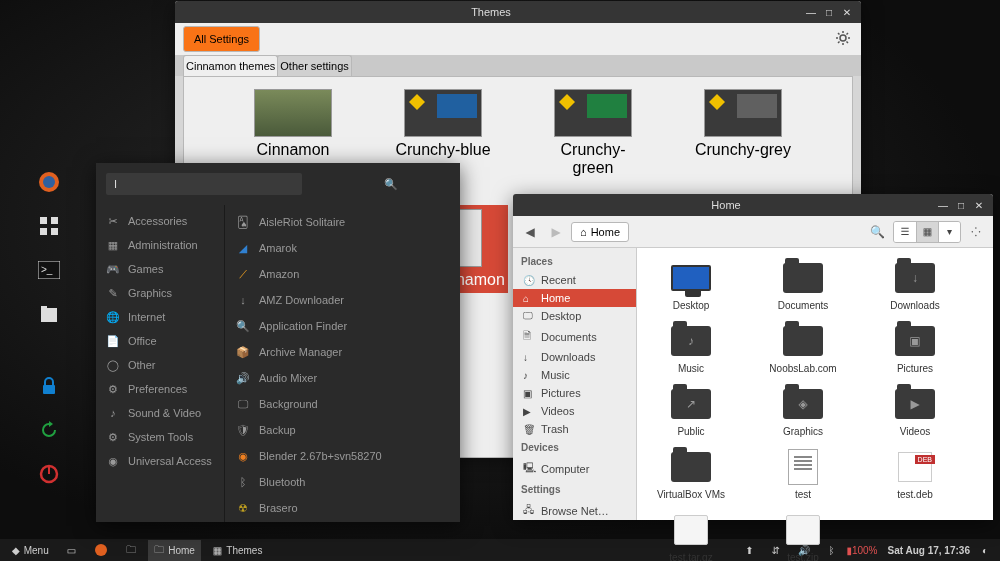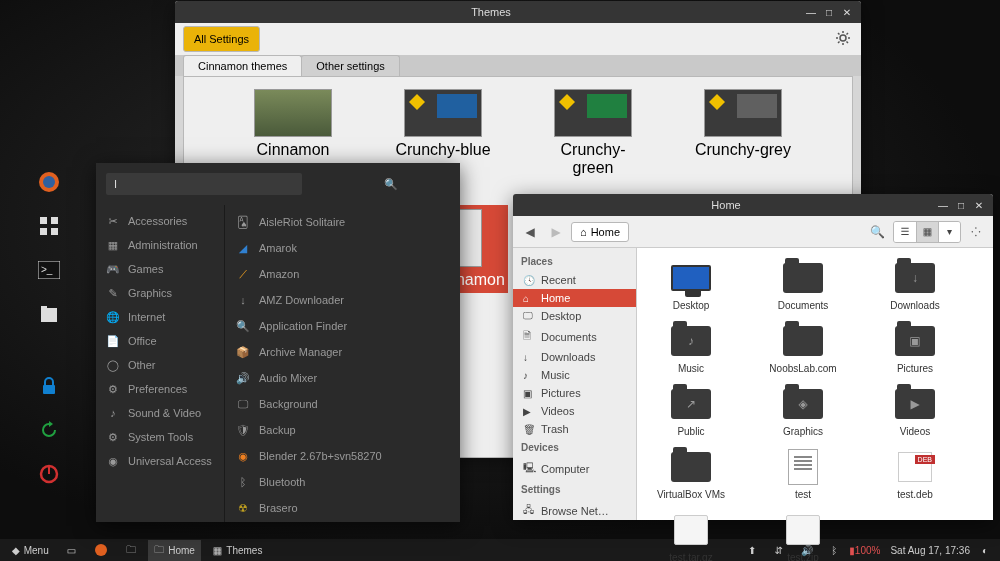--- a/index.html
+++ b/index.html
@@ -9,24 +9,24 @@
 .launcher{position:absolute;left:34px;top:169px;width:30px;display:flex;flex-direction:column;gap:18px;align-items:center}
 .launcher .li{width:26px;height:26px;display:flex;align-items:center;justify-content:center;color:#ddd;cursor:pointer}
 .launcher .sep{width:30px;height:10px}
 
 .win{position:absolute;background:#d6d6d6;box-shadow:0 4px 20px rgba(0,0,0,.5);border-radius:3px}
 .titlebar{background:#353535;color:#ddd;height:22px;display:flex;align-items:center;padding:0 6px;border-radius:3px 3px 0 0}
 .titlebar .t{flex:1;text-align:center;font-size:11px;font-weight:500}
 .titlebar .wbtn{width:16px;height:16px;display:flex;align-items:center;justify-content:center;color:#ddd;margin-left:2px;cursor:pointer;font-size:10px}
 .themes{left:175px;top:1px;width:686px;height:454px}
 .themes-toolbar{background:#efefef;height:32px;display:flex;align-items:center;padding:0 8px;gap:6px}
-.btn{background:#eab308;border:1px solid #b8b8b8;border-radius:3px;padding:6px 10px;font-size:11px;cursor:pointer}
+.btn{background:#f97316;border:1px solid #b8b8b8;border-radius:3px;padding:6px 10px;font-size:11px;cursor:pointer}
 .gear{margin-left:auto;width:18px;height:18px;color:#555;cursor:pointer}
 .tabbar{display:flex;padding:0 8px;background:#c9c9c9}
-.tab{background:#efefef;border:1px solid #b8b8b8;border-bottom:none;padding:4px 14px;font-size:11px;cursor:pointer;border-radius:3px 3px 0 0;margin-right:-1px}
+.tab{background:#efefef;border:1px solid #b8b8b8;border-bottom:none;padding:4px 2px;font-size:11px;cursor:pointer;border-radius:3px 3px 0 0;margin-right:-1px}
 .tab.inactive{background:#d0d0d0}
 .themes-body{background:#efefef;margin:0 8px 8px;height:382px;border:1px solid #b8b8b8;padding:12px;display:flex;flex-wrap:wrap;gap:28px 50px;align-content:flex-start;justify-content:center;overflow:hidden}
 .theme-item{width:100px;text-align:center;font-size:16px;cursor:pointer}
 .theme-thumb{width:78px;height:48px;margin:0 auto 4px;background:#555;border:1px solid #999;position:relative}
 .theme-item.sel .theme-thumb{outline:3px solid #d64937}
 .theme-item.sel{background:#d64937;color:#fff;padding:4px 0;width:130px}
 
 .th-cinnamon{background:linear-gradient(#7a8a5a,#4a5a3a)}
 .th-crunchy{background:#3a3a3a}
 .th-crunchy::before{content:"";position:absolute;left:4px;top:4px;width:16px;height:16px;background:#f0c000;clip-path:polygon(50% 0,100% 50%,50% 100%,0 50%)}
@@ -468,15 +468,15 @@
     </span>
   <span class="pbtn">🗀</span>
   <span class="pbtn act">🗀 <span>Home</span></span>
   <span class="pbtn">▦ <span>Themes</span></span>
   <span class="sp"></span>
   <span class="pbtn">⬆</span>
   <span class="pbtn">⇵</span>
   <span class="pbtn">🔊</span>
   <span class="pbtn">ᛒ</span>
   <span class="sys">▮<span>100%</span></span>
-  <span style="font-weight:400">Sat Aug 17, 17:36</span>
+  <span style="font-weight:700">Sat Aug 17, 17:36</span>
   <span class="pbtn">◐</span>
 </div>
 
 </body></html>

